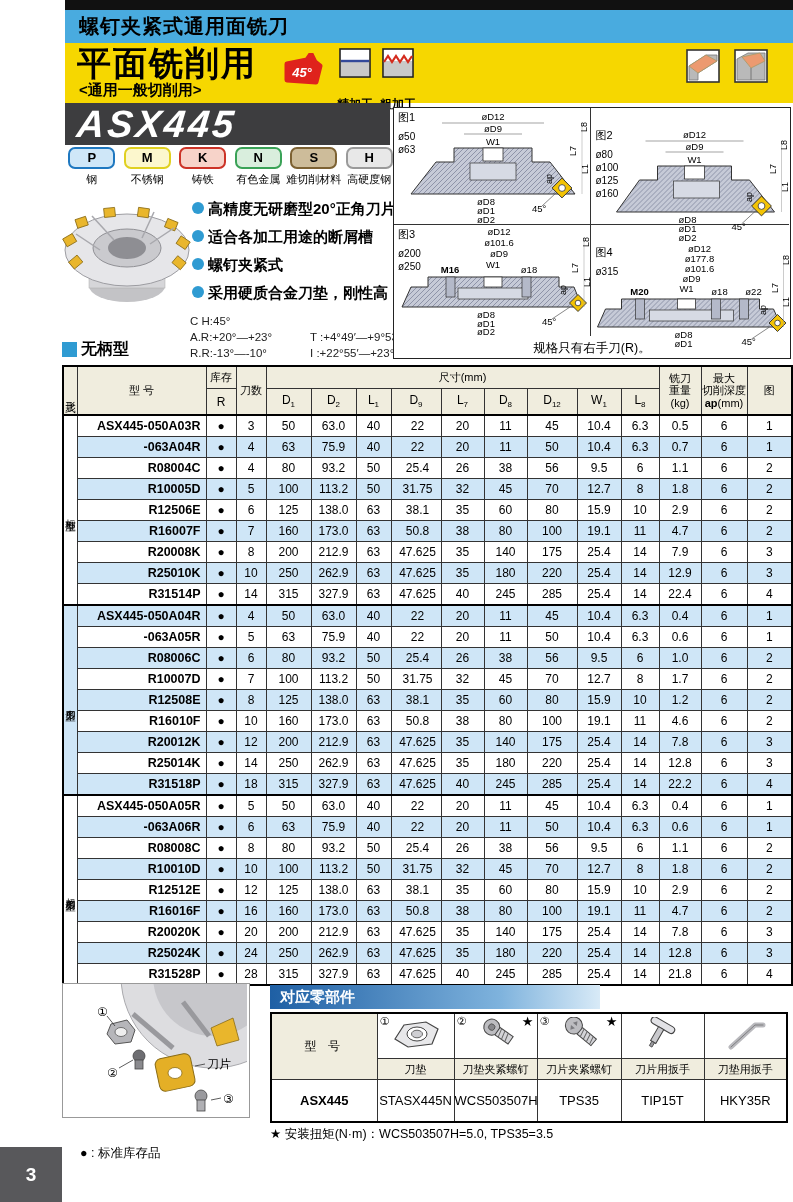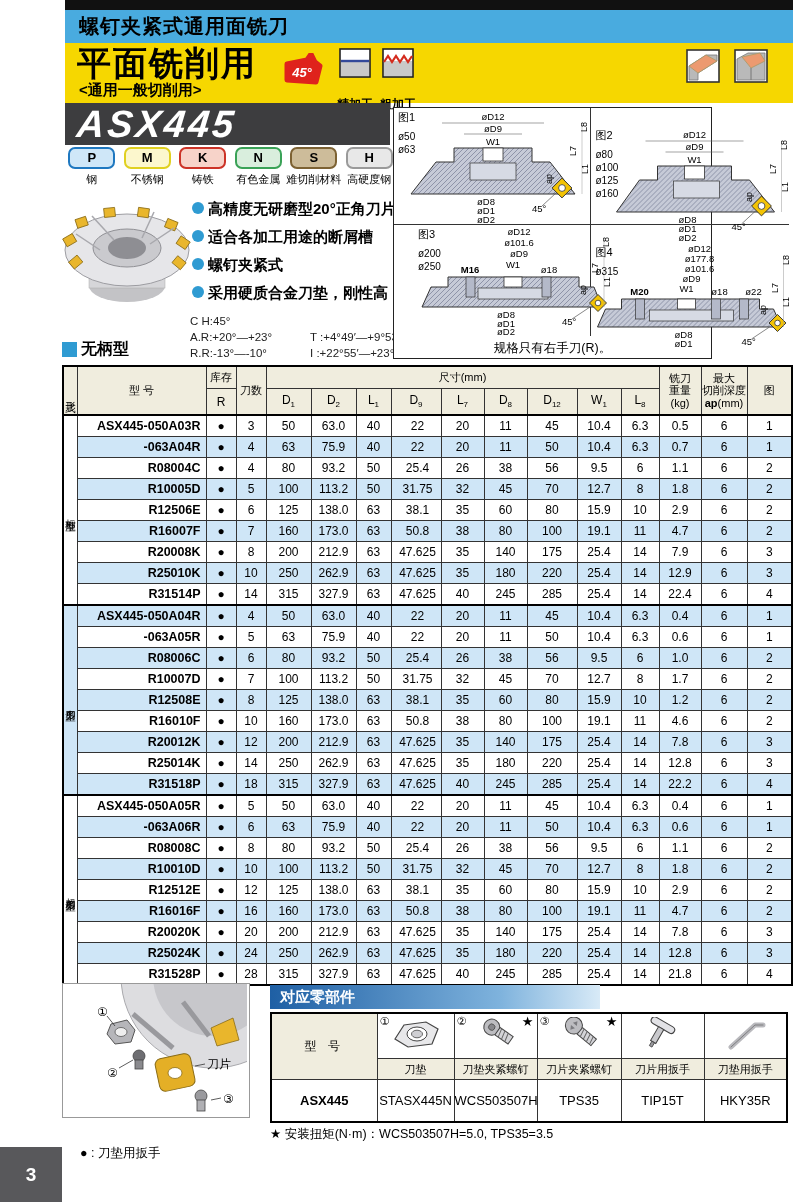--- a/index.html
+++ b/index.html
@@ -25,21 +25,21 @@
   
   .features{left:192px;top:200px;}
   .feat{margin-bottom:9px;font-size:15px;font-weight:bold;white-space:nowrap;}
   .feat .dot{display:inline-block;width:12px;height:12px;border-radius:50%;background:#2f9bd2;margin-right:4px;}
   .specs{left:190px;top:313px;font-size:11.5px;color:#222;line-height:16px;}
   .specs .r{display:flex;}
   .specs .c1{width:120px;}
   .sec-title{left:62px;top:339px;font-size:16px;font-weight:bold;display:flex;align-items:center;}
   .sec-title .sq{display:inline-block;width:15px;height:15px;background:#2f9bd2;margin-right:4px;}
   
-  .figpanel{left:393px;top:107px;width:319px;height:252px;border:1.5px solid #222;background:#fff;box-sizing:border-box;}
+  .figpanel{left:393px;top:107px;width:398px;height:252px;border:1.5px solid #222;background:#fff;box-sizing:border-box;}
   .figgrid{display:grid;grid-template-columns:197px 198px;grid-template-rows:117px 111px;}
   .figcell{border-right:1px solid #333;border-bottom:1px solid #333;}
   .figcell.r{border-right:none;margin-top:18px;}
   .figcap{text-align:center;font-size:12.5px;padding-top:4px;}
   svg text{font-family:"Liberation Sans","DejaVu Sans",sans-serif;}
   
   .spec-table{left:62px;top:365px;border-collapse:collapse;table-layout:fixed;width:729px;}
   .spec-table th,.spec-table td{border:1px solid #333;padding:0;font-size:12px;text-align:center;overflow:hidden;white-space:nowrap;}
   .spec-table thead th{background:#f0edde;font-weight:normal;font-size:11px;}
   .spec-table thead tr.h1 th{height:21px;}
@@ -270,21 +270,21 @@
         <text x="184" y="48" font-size="9" transform="rotate(-90 184 48)">L7</text>
         <text x="196" y="66" font-size="9" transform="rotate(-90 196 66)">L1</text>
         <text x="160" y="76" font-size="9" transform="rotate(-90 160 76)">ap</text>
         <text x="96" y="97" text-anchor="middle" font-size="9.5">øD8</text>
         <text x="96" y="106" text-anchor="middle" font-size="9.5">øD1</text>
         <text x="140" y="104" font-size="9.5">45°</text>
         <line x1="150" y1="98" x2="164" y2="85" stroke="#555" stroke-width="0.7"></line>
         <text x="96" y="115" text-anchor="middle" font-size="9.5">øD2</text>
       </svg>
     </div>
-    <div class="figcell" style="border-bottom:none;margin-left:20px;">
+    <div class="figcell" style="border-bottom:none;">
       <svg width="197" height="110" viewBox="0 0 197 110">
         <defs>
             <pattern id="h3" width="5" height="5" patternUnits="userSpaceOnUse">
               <rect width="5" height="5" fill="#c6cad7"></rect>
               <path d="M0,5 L5,0" stroke="#8e93a8" stroke-width="1"></path>
             </pattern>
           </defs>
         <text x="4" y="13" font-size="11">图3</text>
         <text x="4" y="32" font-size="10">ø200</text>
         <text x="4" y="45" font-size="10">ø250</text>
@@ -973,14 +973,14 @@
     <td>STASX445N</td>
     <td>WCS503507H</td>
     <td>TPS35</td>
     <td>TIP15T</td>
     <td>HKY35R</td>
   </tr>
 </tbody>
   </table>
 <div class="abs torque-note">★ 安装扭矩(N·m)：WCS503507H=5.0, TPS35=3.5</div>
 
-<div class="abs stock-note">● : 刀垫用扳手</div>
+<div class="abs stock-note">● : 标准库存品</div>
 <div class="abs pagebox">3</div>
 
 </body></html>

